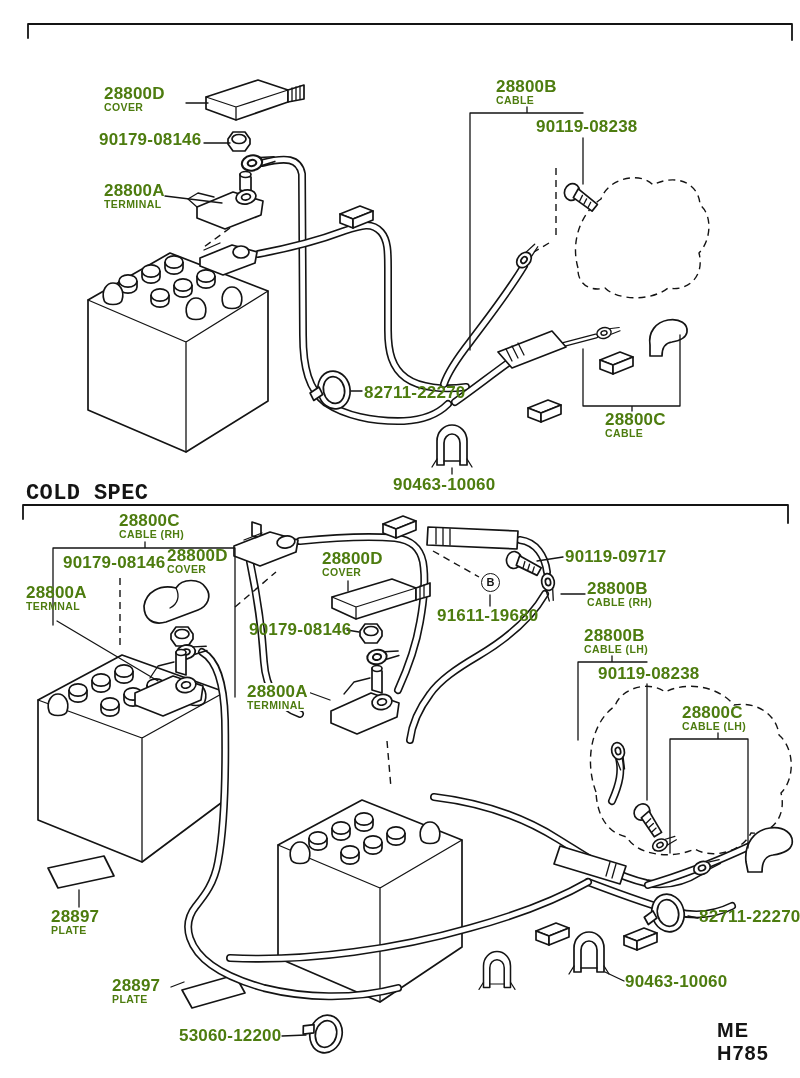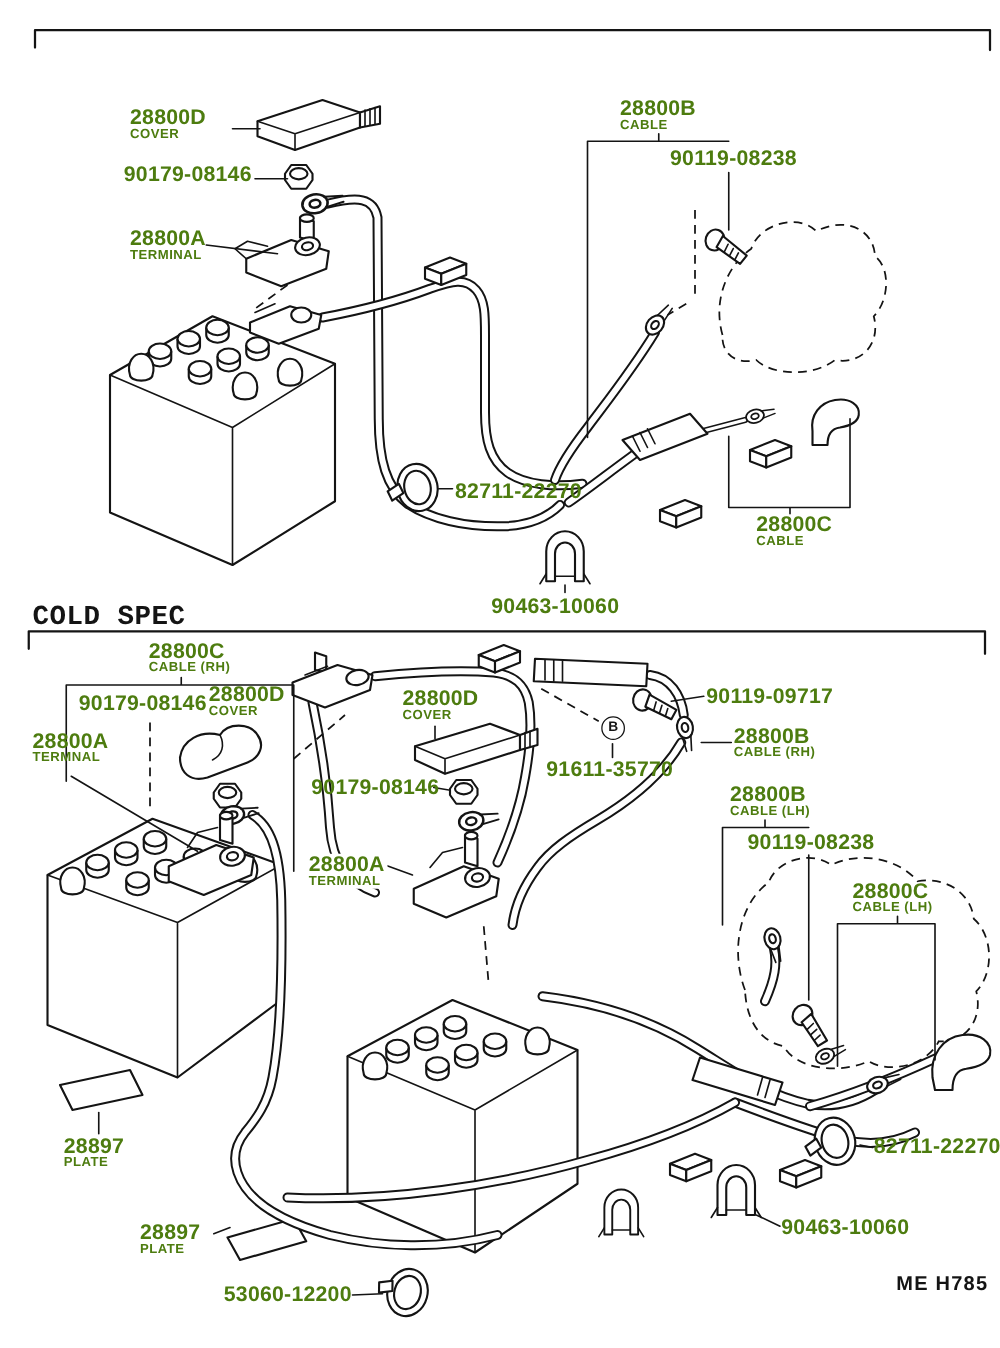--- a/index.html
+++ b/index.html
@@ -7,21 +7,21 @@
          font-family:"Liberation Sans",sans-serif;color:#141414;}
   .stage svg{position:absolute;left:0;top:0;}
   .co{position:absolute;line-height:1.02;white-space:nowrap;color:#4d7c0f;}
   .pn{display:block;font-weight:700;font-size:17px;letter-spacing:.2px;}
   .sub{display:block;font-weight:700;font-size:10.5px;letter-spacing:.4px;}
   .sub:empty{display:none;}
   .bg{background:#fff;padding:0 2px;}
   .title{position:absolute;font-weight:700;font-size:22px;letter-spacing:.4px;font-family:Liberation Mono, monospace;}
   .bcircle{position:absolute;width:17px;height:17px;border:1.7px solid #141414;border-radius:50%;
            font-weight:700;font-size:11px;line-height:16px;text-align:center;background:#fff;}
-  .foot{position:absolute;font-weight:700;font-size:16px;letter-spacing:1px;}
+  .foot{position:absolute;font-weight:700;font-size:20px;letter-spacing:1px;}
   
   .ln{fill:none;stroke:#141414;stroke-width:1.8;stroke-linecap:round;stroke-linejoin:round;}
   .th{fill:none;stroke:#141414;stroke-width:1.3;stroke-linecap:round;stroke-linejoin:round;}
   .fw{fill:#fff;stroke:#141414;stroke-width:1.7;stroke-linejoin:round;}
   .da{fill:none;stroke:#141414;stroke-width:1.4;stroke-dasharray:7 5;}
   .cabA{fill:none;stroke:#141414;stroke-width:8;stroke-linecap:round;}
   .cabB{fill:none;stroke:#fff;stroke-width:4.8;stroke-linecap:round;}
   .cabC{fill:none;stroke:#141414;stroke-width:5;stroke-linecap:round;}
   .cabD{fill:none;stroke:#fff;stroke-width:2.6;stroke-linecap:round;}
 </style>
@@ -373,21 +373,21 @@
     </div>
 <div class="co bg" style="left:245px;top:683px">
       <span class="pn">28800A</span>
       <span class="sub">TERMINAL</span>
     </div>
 <div class="co" style="left:565px;top:548px">
       <span class="pn">90119-09717</span>
     </div>
 <div class="bcircle" style="left:481px;top:573px">B</div>
 <div class="co" style="left:437px;top:607px">
-      <span class="pn">91611-35770</span>
+      <span class="pn">91611-19680</span>
     </div>
 <div class="co" style="left:587px;top:580px">
       <span class="pn">28800B</span>
       <span class="sub">CABLE (RH)</span>
     </div>
 <div class="co" style="left:584px;top:627px">
       <span class="pn">28800B</span>
       <span class="sub">CABLE (LH)</span>
     </div>
 <div class="co bg" style="left:596px;top:665px">

